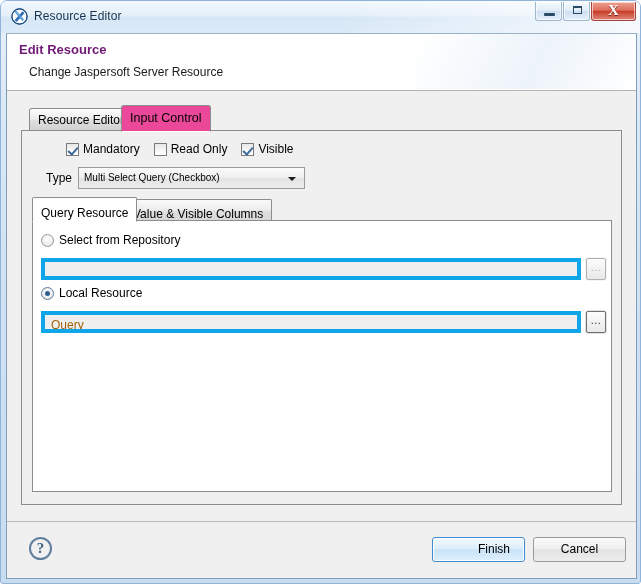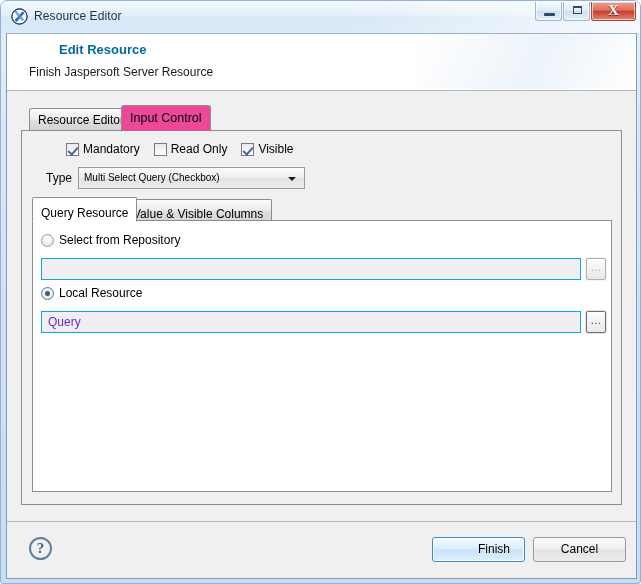--- a/index.html
+++ b/index.html
@@ -136,22 +136,21 @@
     position: absolute;
     right: 0; top: 0;
     width: 220px; height: 55px;
     background: linear-gradient(115deg, rgba(255,255,255,0) 0%, rgba(222,234,246,0.55) 55%, rgba(255,255,255,0.15) 100%);
   }
   .header-title {
     position: absolute;
     left: 12px; top: 8px;
     font-size: 13px;
     font-weight: bold;
-    color: #0369a1;
-    margin-left: 40px;
+    color: #701a75;
   }
   .header-sub {
     position: absolute;
     left: 22px; top: 31px;
     font-size: 12px;
     color: #1a1a1a;
   }
 
   
   .tabfolder {
@@ -338,24 +337,24 @@
     border-radius: 50%;
     background: #2f5f92;
   }
   .radio-label { font-size: 12px; color: #000; }
 
   
   .field {
     position: absolute;
     box-sizing: border-box;
     height: 22px;
-    border: 1px solid #0ea5e9;
+    border: 4px solid #0ea5e9;
     background: #efefef;
     font-size: 12px;
-    color: #6d28d9;
+    color: #a16207;
     line-height: 20px;
     padding-left: 6px;
     white-space: nowrap;
     overflow: hidden;
   }
   .browse {
     position: absolute;
     width: 20px;
     height: 22px;
     box-sizing: border-box;
@@ -451,21 +450,21 @@
         <div class="glyph-close">X</div>
       </div>
     </div>
   </div>
 
   <div class="client">
 
     <div class="header">
       <div class="header-grad"></div>
       <div class="header-title">Edit Resource</div>
-      <div class="header-sub">Finish Jaspersoft Server Resource</div>
+      <div class="header-sub">Change Jaspersoft Server Resource</div>
     </div>
 
     <div class="tabfolder">
 
       <div class="tabstrip">
         <div class="tab" style="left:8px;">Resource Editor</div>
         <div class="tab active" style="left:100px;">Input Control</div>
       </div>
 
       <div class="tabbody">

